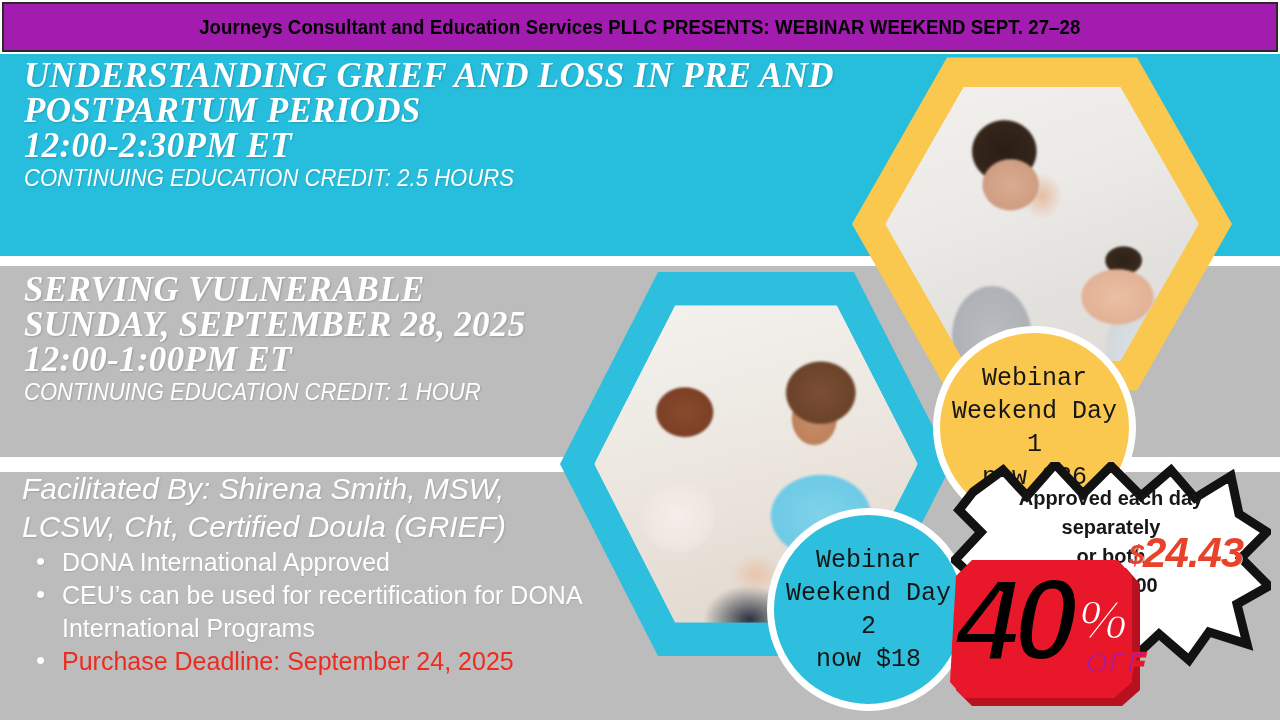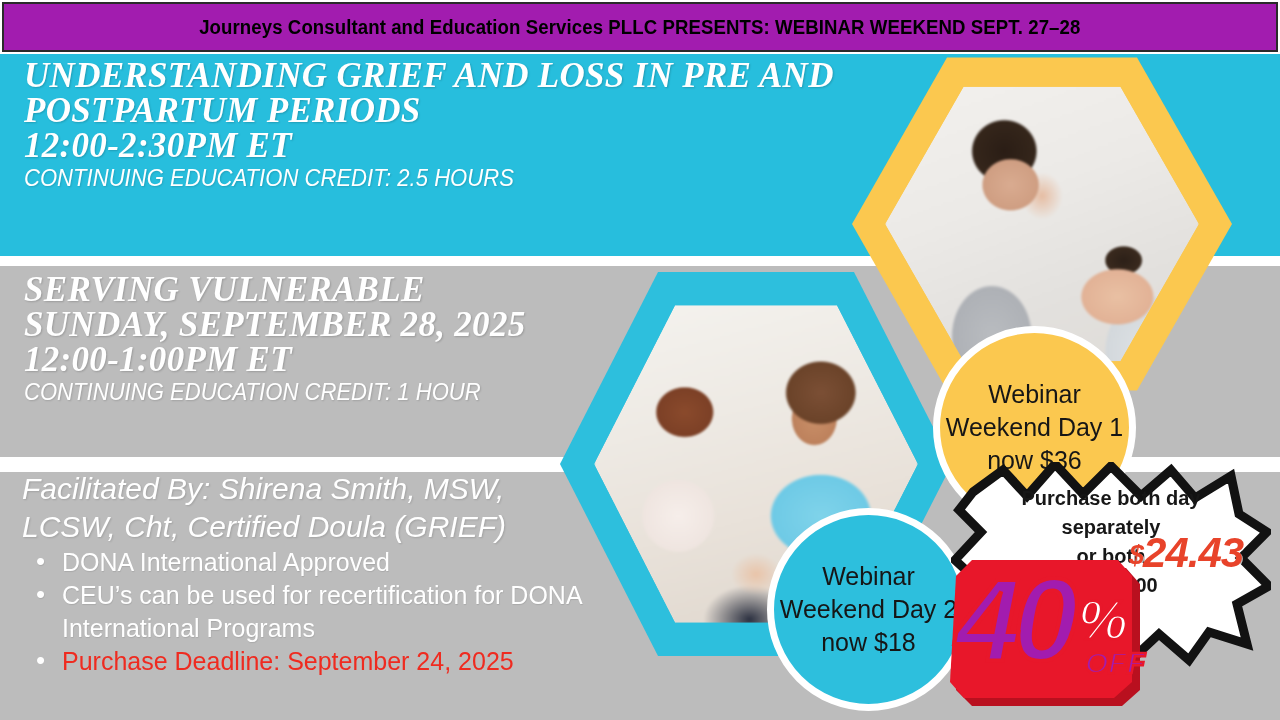--- a/index.html
+++ b/index.html
@@ -120,21 +120,21 @@
       radial-gradient(ellipse 70px 52px at 48% 98%, #2b3040 0%, rgba(43,48,64,0) 66%),
       linear-gradient(165deg,#f5f3ef 0%,#eeeae4 35%,#e9e2da 62%,#ded6cc 100%);
     filter:blur(.9px);
   }
 
   
   .circ{
     position:absolute; border-radius:50%;
     border:7px solid #ffffff;
     display:flex; align-items:center; justify-content:center;
-    text-align:center; z-index:22;
+    text-align:center; z-index:22;font-family:Liberation Mono, monospace;
   }
   .circ .ctxt{
     font-size:25px; line-height:33px; color:#161616;
   }
   #circ-day1{ left:933px; top:326px; width:203px; height:203px; background:#fbc84f; }
   #circ-day2{ left:767px; top:508px; width:203px; height:203px; background:#2dbfdd; }
 
   
   #starburst{
     position:absolute; left:951px; top:462px; width:320px; height:205px; z-index:24;
@@ -164,21 +164,21 @@
   #price-new .dol{ font-size:27px; vertical-align:3px; }
 
   
   #badge40{
     position:absolute; left:950px; top:540px; width:200px; height:175px; z-index:32;
   }
   #badge40 svg{ position:absolute; inset:0; width:100%; height:100%; }
   .b40-num{
     position:absolute; left:6px; top:22px; z-index:34;
     font-weight:bold; font-style:italic; font-size:116px; line-height:116px;
-    color:#a21caf; letter-spacing:-7px;
+    color:#000000; letter-spacing:-7px;
     -webkit-text-stroke:4px #e8172a;
     text-shadow:0 0 0 #e8172a;
   }
   .b40-pct{
     position:absolute; left:128px; top:52px; z-index:35;
     font-weight:bold; font-style:italic; font-size:56px; line-height:56px;
     color:#ffffff; -webkit-text-stroke:3px #e8172a;
   }
   .b40-off{
     position:absolute; left:135px; top:104px; z-index:35;
@@ -251,21 +251,21 @@
       <div>Weekend Day 2</div>
       <div>now $18</div>
     </div>
   </div>
 
   <div id="starburst">
     <svg viewBox="0 0 320 205" preserveAspectRatio="none">
       <polygon points="22,30 52,8 76,34 104,2 132,32 160,4 190,34 220,8 244,36 280,14 288,52 316,70 290,96 318,124 286,142 296,182 258,170 238,198 208,172 178,200 150,174 118,198 92,170 60,192 46,158 10,150 30,122 4,98 30,70 8,48" fill="#ffffff" stroke="#121212" stroke-width="9" stroke-linejoin="miter"></polygon>
     </svg>
     <div class="burst-text">
-      <div>Purchase both day</div>
+      <div>Approved each day</div>
       <div>separately</div>
       <div>or both</div>
       <div>for $75.00</div>
     </div>
     <div class="strike-x"></div>
     <div id="price-new"><span class="dol">$</span><span>24.43</span></div>
   </div>
 
   <div id="badge40">
     <svg viewBox="0 0 200 175" preserveAspectRatio="none">

